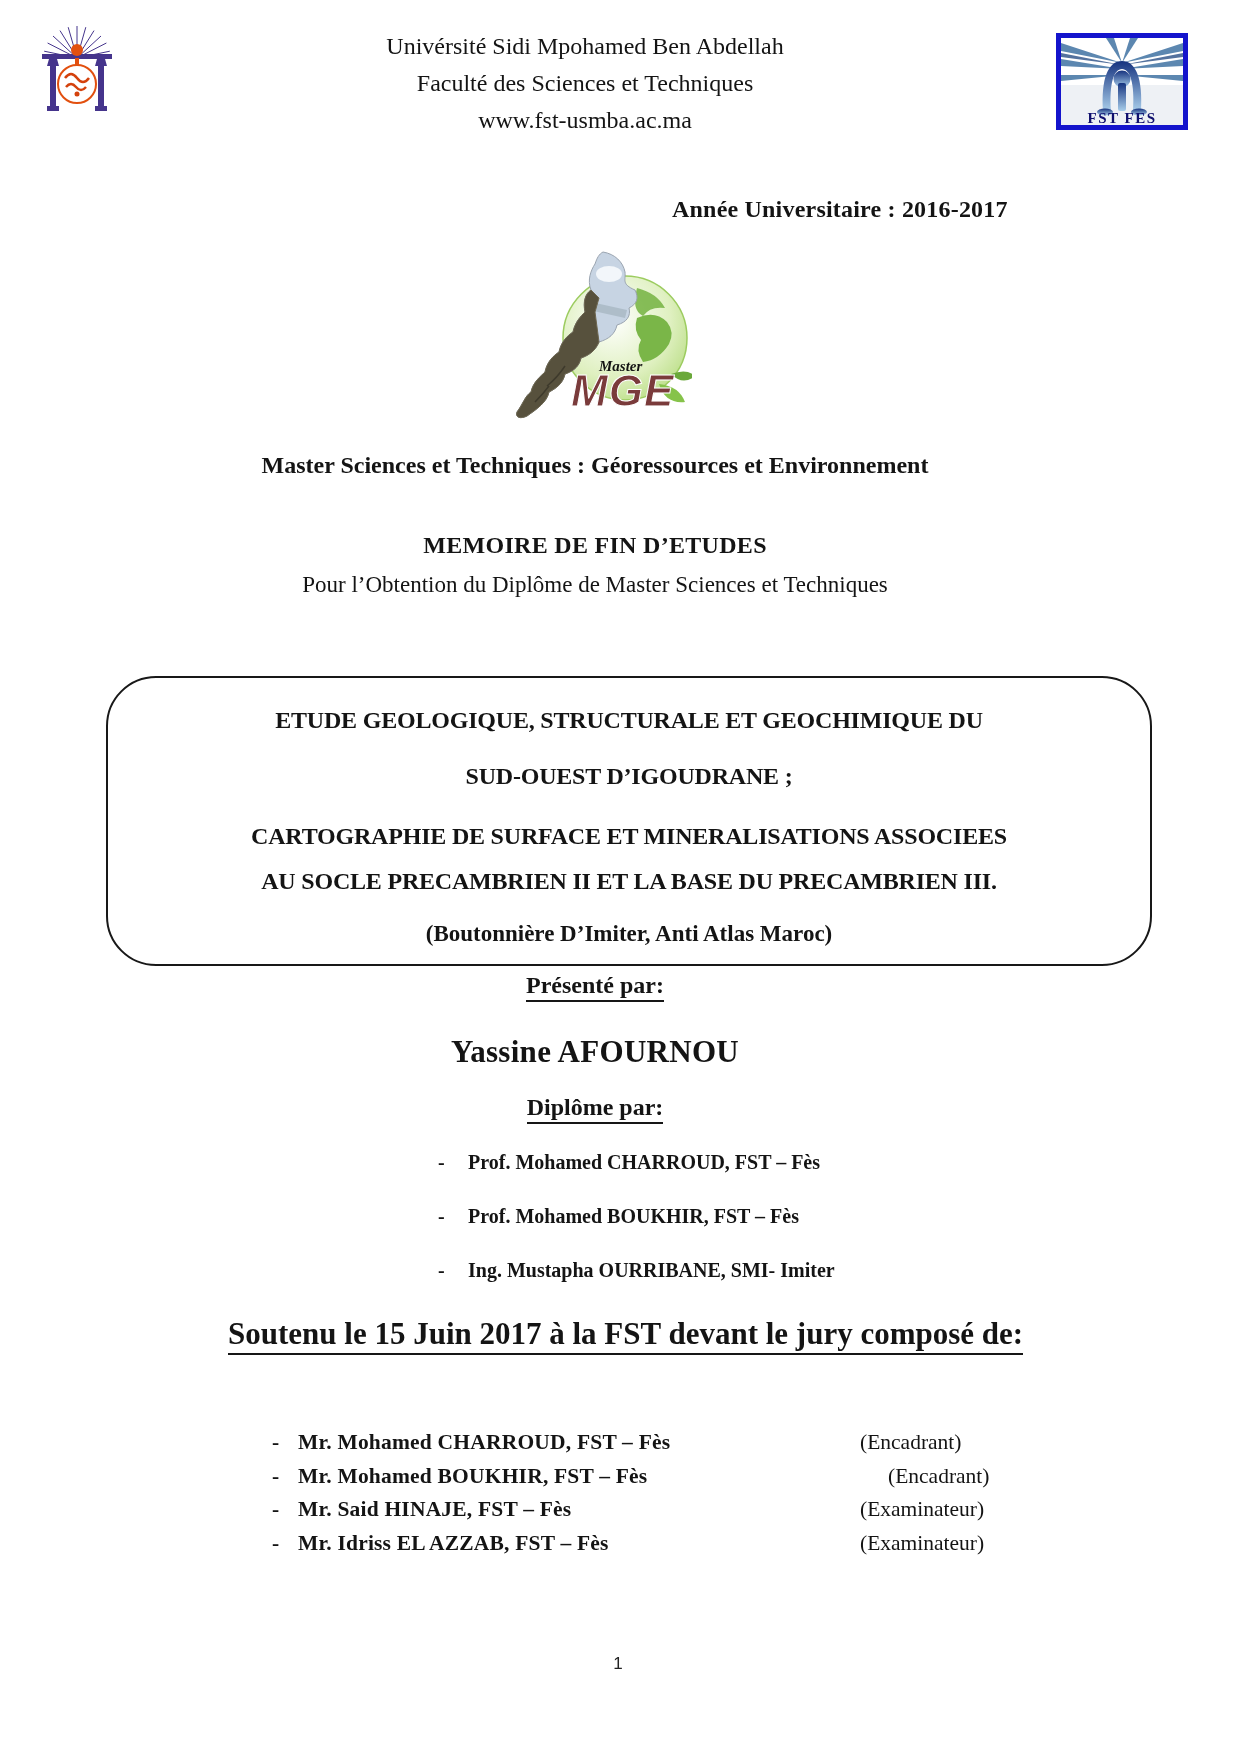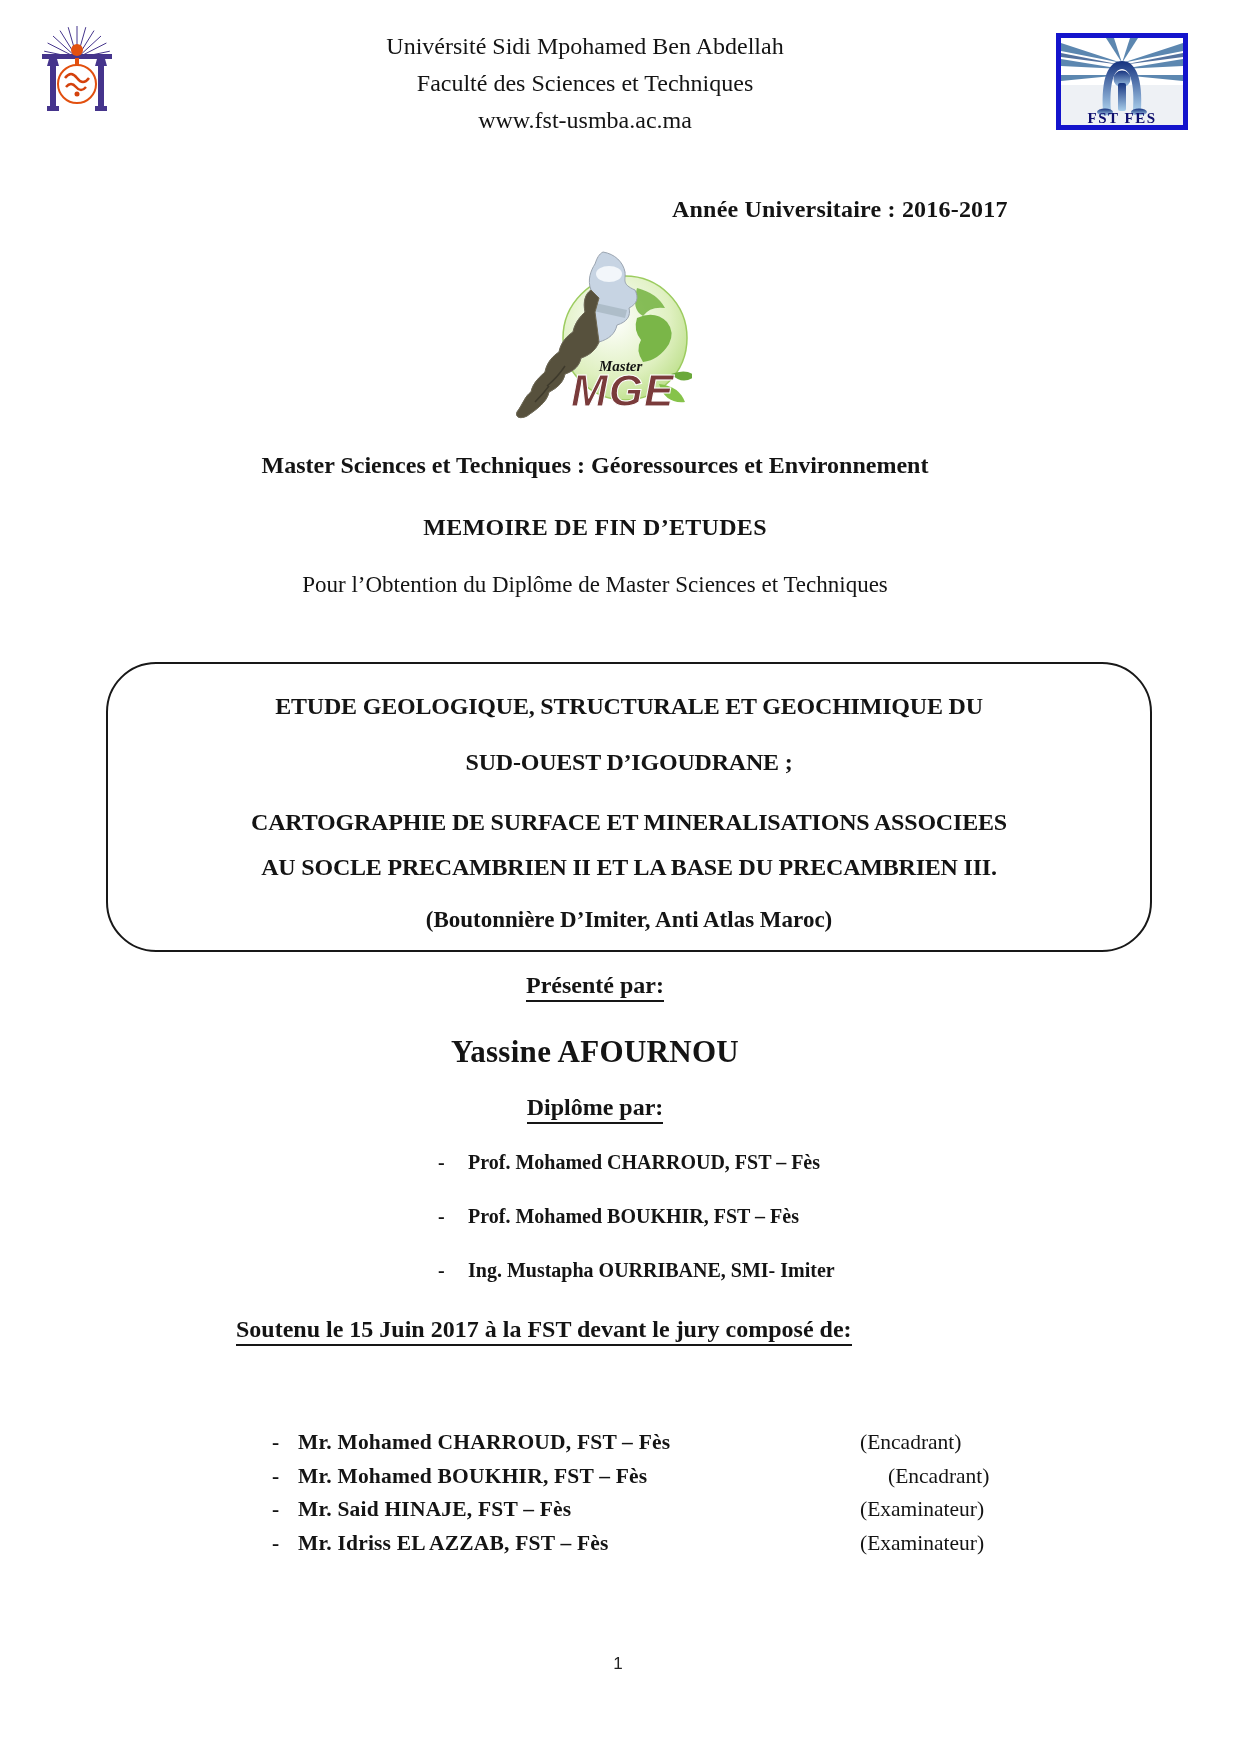--- a/index.html
+++ b/index.html
@@ -10,42 +10,42 @@
   .abs{position:absolute;}
   
   .header-center{top:28px;left:295px;width:580px;text-align:center;font-size:24px;line-height:37px;}
   .annee{top:164px;left:672px;font-size:24px;font-weight:bold;letter-spacing:.2px;margin-top:32px;}
   .logo-usmba{left:38px;top:24px;}
   .logo-fst{left:1056px;top:33px;}
   .logo-mge{left:487px;top:246px;}
   
   .cline{left:0;width:1190px;text-align:center;}
   .master{top:452px;font-size:24px;font-weight:bold;}
-  .memoire{top:514px;font-size:24px;font-weight:bold;letter-spacing:.3px;}
+  .memoire{top:532px;font-size:24px;font-weight:bold;letter-spacing:.3px;}
   .obtention{top:572px;font-size:23px;}
   
   .title-box{
-    left:106px;top:662px;width:1046px;height:290px;border:2px solid #181818;
+    left:106px;top:676px;width:1046px;height:290px;border:2px solid #181818;
     border-radius:50px;box-sizing:border-box;text-align:center;
   }
   .tb{font-size:24px;font-weight:bold;line-height:28px;letter-spacing:-.2px;}
   .tb1{margin-top:28px;}
   .tb2{margin-top:28px;}
   .tb3{margin-top:32px;}
   .tb4{margin-top:17px;}
   .tb-sub{margin-top:26px;font-size:23px;font-weight:bold;}
   
   .presente{top:972px;font-size:24px;font-weight:bold;}
   .author{top:1026px;font-size:31px;font-weight:bold;letter-spacing:.3px;margin-top:8px;}
   .encadre{top:1094px;font-size:24px;font-weight:bold;}
   .ul{border-bottom:2.5px solid #161616;padding-bottom:2px;}
   .supervisors{left:438px;top:1150px;font-size:20px;font-weight:bold;}
   .sup-row{display:flex;line-height:24px;margin-bottom:30px;}
   .sup-bullet{width:30px;}
-  .soutenu{left:236px;top:1316px;font-size:24px;font-weight:bold;}
+  .soutenu{left:228px;top:1316px;font-size:31px;font-weight:bold;}
   
   .jury{left:272px;top:1430px;font-size:21.5px;}
   .jury-row{display:flex;line-height:25px;margin-bottom:8.5px;}
   .jury-bullet{width:26px;font-weight:bold;}
   .jury-name{width:562px;font-weight:bold;letter-spacing:.2px;}
   .jury-role{font-weight:normal;}
   .jury-row:nth-child(2) .jury-role{padding-left:28px;}
   .pagenum{top:1654px;left:0;width:1236px;text-align:center;font-size:17px;
     font-family:"Liberation Sans","DejaVu Sans",sans-serif;color:#222;}
 </style>

